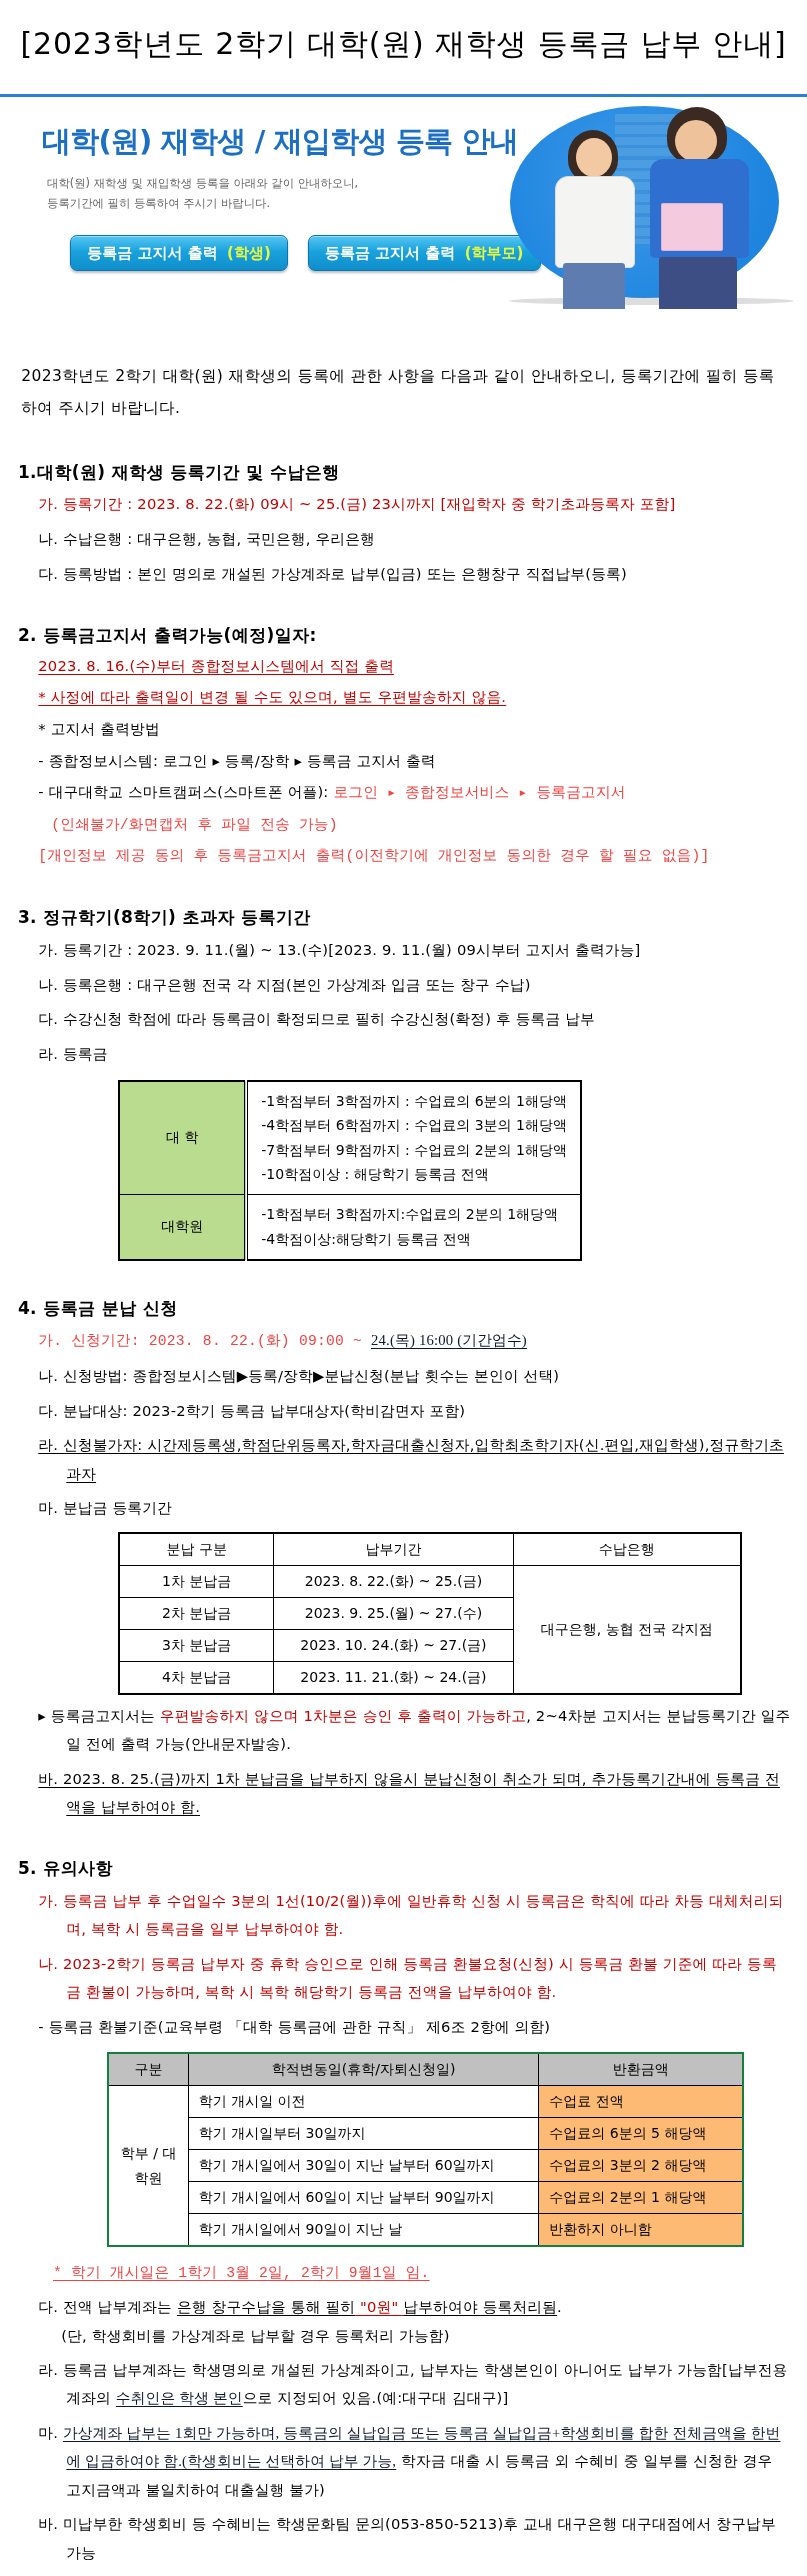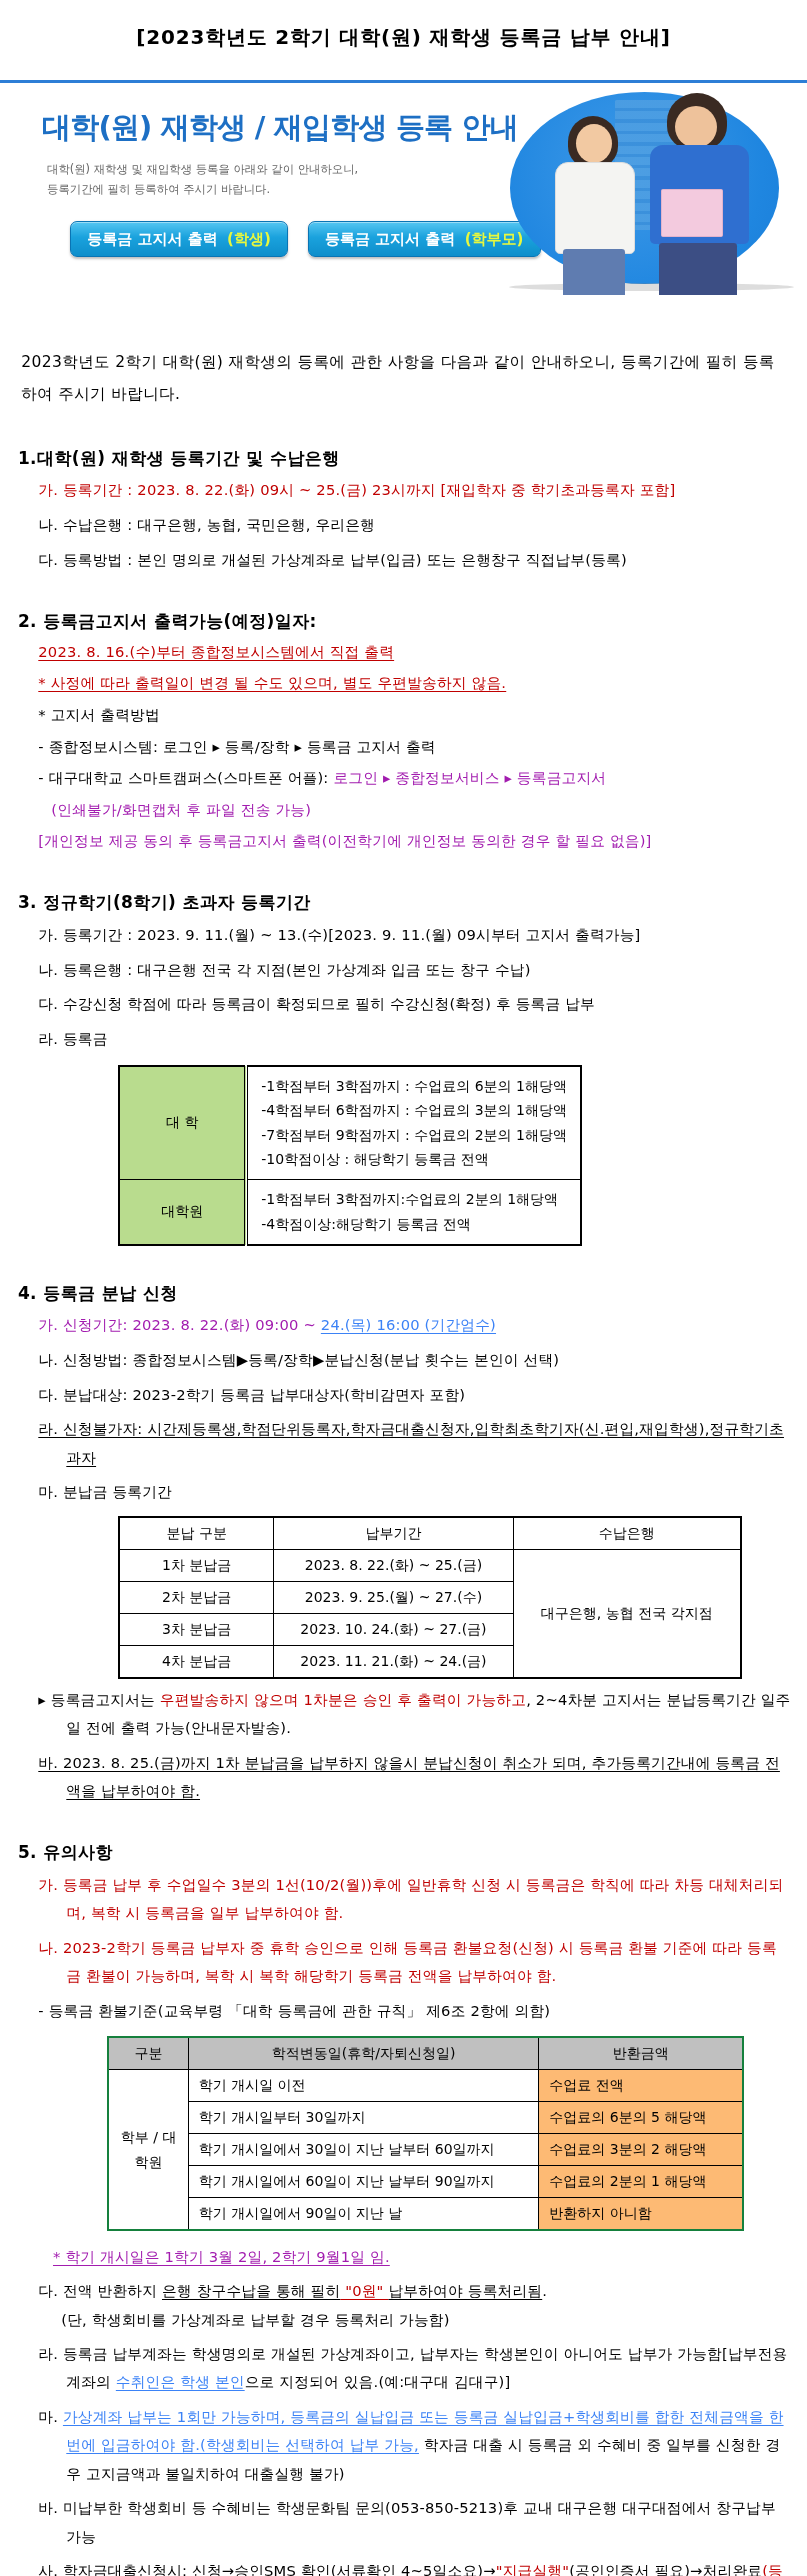--- a/index.html
+++ b/index.html
@@ -2,21 +2,21 @@
 <html lang="ko" style="font-size:13px"><head>
 <meta charset="utf-8">
 <style>
   html,body{margin:0;padding:0;}
   body{
     width:807px;min-height:2576px;background:#ffffff;color:#000;
     font-family:"DejaVu Sans",sans-serif;
   }
   
   .doc-title{
-    padding-top:24.4px;text-align:center;font-size:20px;font-weight:bold;
+    padding-top:24.4px;text-align:center;font-size:30px;font-weight:normal;
     letter-spacing:0.8px;
   }
   
   .banner{
     position:relative;margin-top:29px;height:215px;background:#fff;
     border-top:3.3px solid #2d7ed6;overflow:hidden;
   }
   .banner-title{
     position:absolute;left:42px;top:24.4px;font-size:29px;font-weight:bold;
     color:#1d6fc4;letter-spacing:-0.8px;
@@ -64,22 +64,22 @@
   .content{padding:0 16.3px;}
   .intro{margin:49px 3.3px 0 4.9px;font-size:15.5px;line-height:2.05;letter-spacing:0.4px;}
   .sec{margin-top:36px;}
   .h{font-size:17px;font-weight:bold;letter-spacing:0.4px;margin:0 0 4.9px 1.6px;}
   .item{
     font-size:14.7px;line-height:1.92;margin:6.5px 0;padding-left:50px;text-indent:-28px;
     letter-spacing:0.2px;
   }
   .tight{margin:3.3px 0;}
   .red{color:#c00000;}
-  .blue{color:#3b82f6;}
-  .gray{color:#a21caf;}
+  .blue{color:#0f172a;font-family:Liberation Serif, serif;}
+  .gray{color:#ef4444;font-family:Liberation Mono, monospace;}
   .u{text-decoration:underline;text-underline-offset:3.3px;}
   
   table{border-collapse:collapse;}
   .t1{margin:11.4px 0 4.9px 102px;font-size:14px;border:2.4px solid #000;}
   .t1 td{border:1.6px solid #000;}
   .t1 .lbl{background:#b9dc8e;width:122px;text-align:center;border-right:4.1px double #000;}
   .t1 .det{padding:7.3px 13px;line-height:1.75;}
   .t2{margin:9.8px 0 4.9px 102px;font-size:14px;text-align:center;border:2px solid #000;}
   .t2 th,.t2 td{border:1.2px solid #000;font-weight:normal;padding:6.5px 11.4px;}
   .t2 .c1{width:130px;} .t2 .c2{width:216px;} .t2 .c3{width:203px;}
@@ -252,21 +252,21 @@
         <td class="evt">학기 개시일에서 60일이 지난 날부터 90일까지</td>
         <td class="ref">수업료의 2분의 1 해당액</td>
       </tr>
       <tr>
         <td class="evt">학기 개시일에서 90일이 지난 날</td>
         <td class="ref">반환하지 아니함</td>
       </tr>
     </tbody>
       </table>
     <div class="item gray u foot">* 학기 개시일은 1학기 3월 2일, 2학기 9월1일 임.</div>
-    <div class="item"><span>다. 전액 반환하지 </span><span class="u">은행 창구수납을 통해 필히</span><span class="red u"> "0원" </span><span class="u">납부하여야 등록처리됨</span><span>.</span><br><span style="padding-left:23px;display:inline-block;">(단, 학생회비를 가상계좌로 납부할 경우 등록처리 가능함)</span></div>
+    <div class="item"><span>다. 전액 납부계좌는 </span><span class="u">은행 창구수납을 통해 필히</span><span class="red u"> "0원" </span><span class="u">납부하여야 등록처리됨</span><span>.</span><br><span style="padding-left:23px;display:inline-block;">(단, 학생회비를 가상계좌로 납부할 경우 등록처리 가능함)</span></div>
     <div class="item"><span>라. 등록금 납부계좌는 학생명의로 개설된 가상계좌이고, 납부자는 학생본인이 아니어도 납부가 가능함[납부전용계좌의 </span><span class="blue u">수취인은 학생 본인</span><span>으로 지정되어 있음.(예:대구대 김대구)]</span></div>
     <div class="item"><span>마. </span><span class="blue u">가상계좌 납부는 1회만 가능하며, 등록금의 실납입금 또는 등록금 실납입금+학생회비를 합한 전체금액을 한번에 입금하여야 함.(학생회비는 선택하여 납부 가능,</span><span> 학자금 대출 시 등록금 외 수혜비 중 일부를 신청한 경우 고지금액과 불일치하여 대출실행 불가)</span></div>
     <div class="item">바. 미납부한 학생회비 등 수혜비는 학생문화팀 문의(053-850-5213)후 교내 대구은행 대구대점에서 창구납부가능</div>
     <div class="item"><span>사. 학자금대출신청시: 신청→승인SMS 확인(서류확인 4~5일소요)→</span><span class="red">"지급실행"</span><span>(공인인증서 필요)→</span><span>처리완료</span><span class="red">(등록금 분납신청자는 학자금 대출불가)</span></div>
 
   </div>
 
 </div>
 
 

